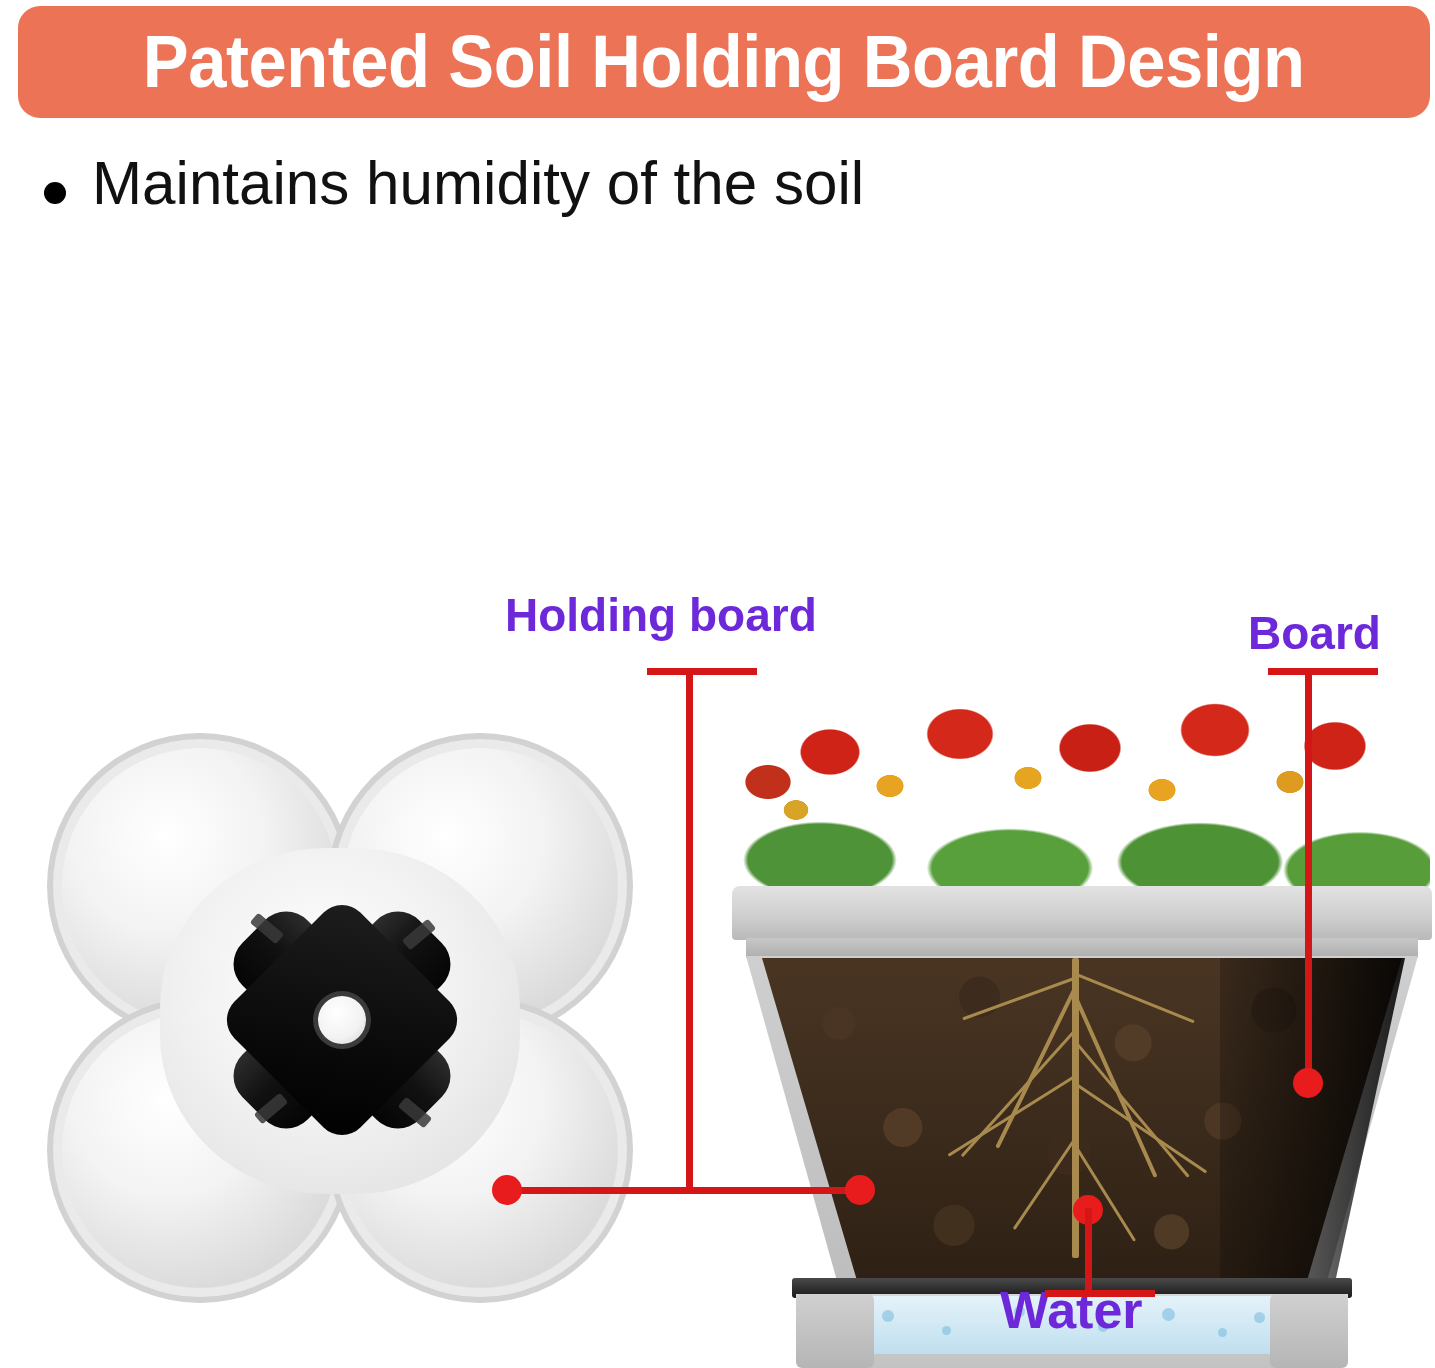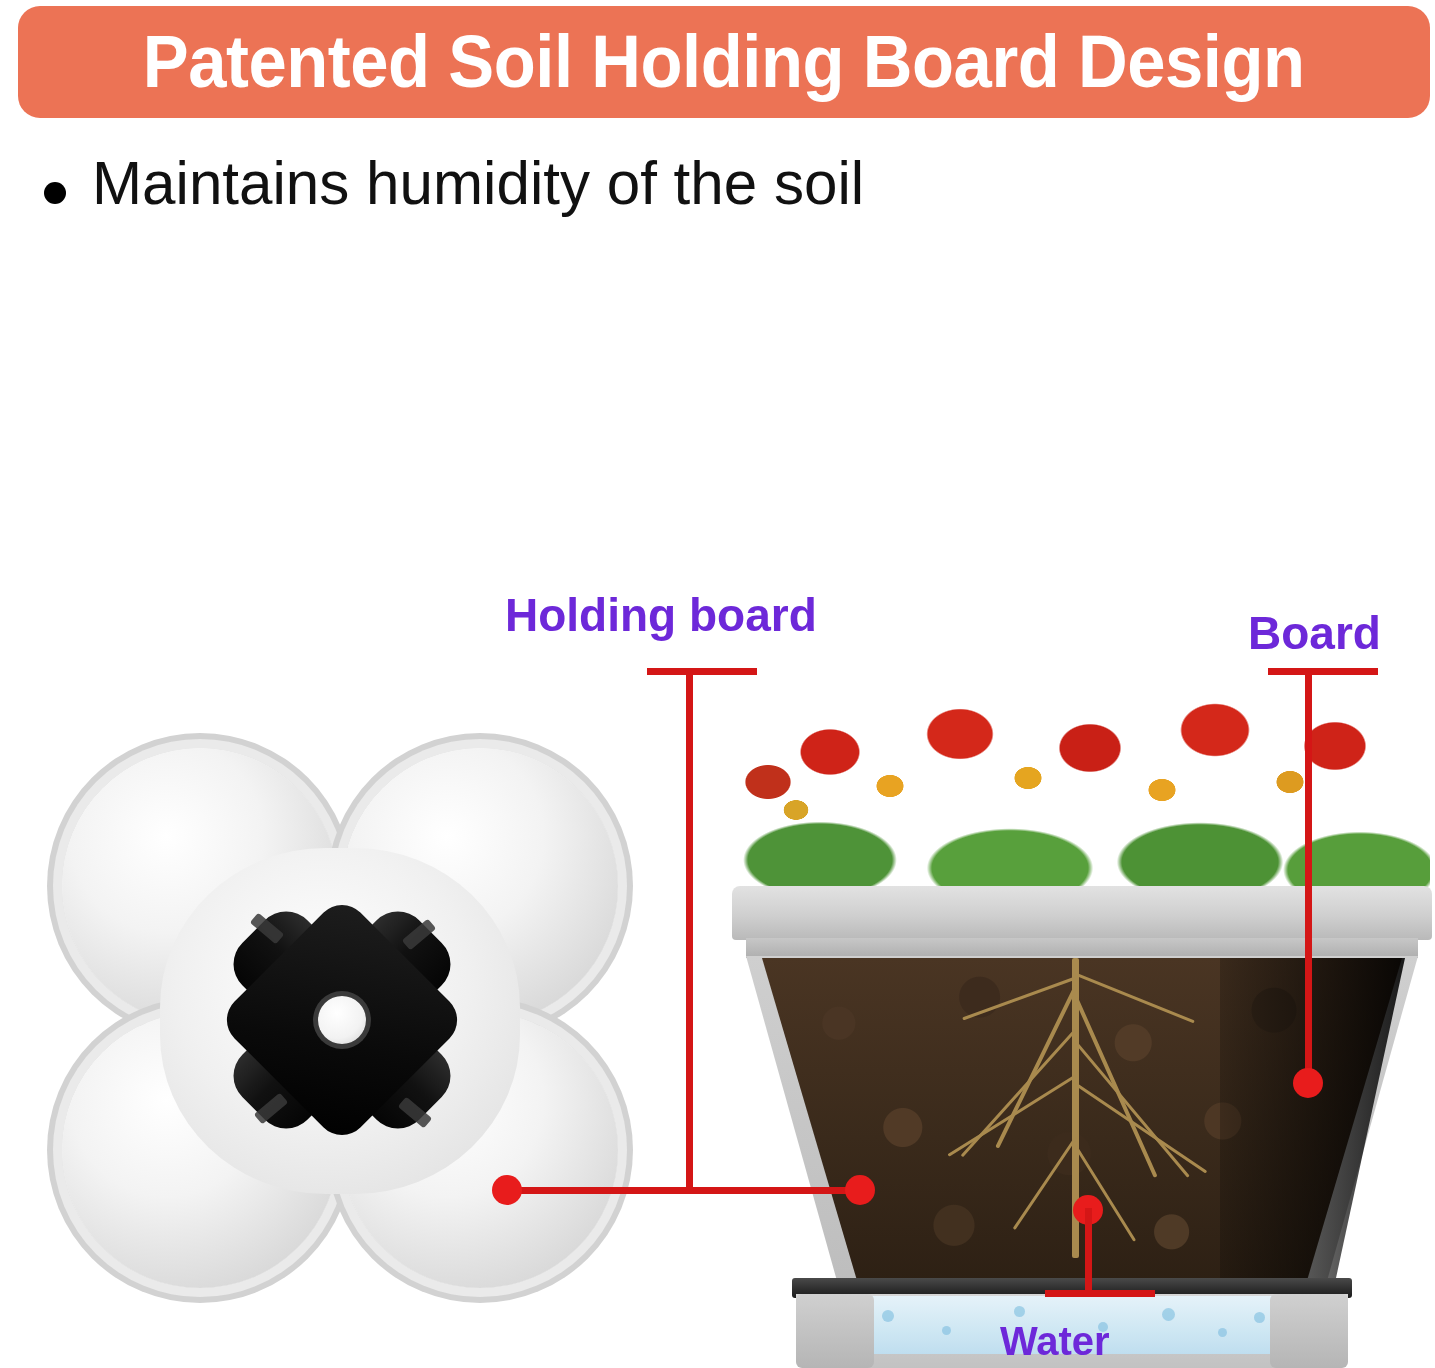--- a/index.html
+++ b/index.html
@@ -33,21 +33,21 @@
     transform:scaleX(0.97); transform-origin:left center;
   }
 
   
   .diagram{ position:absolute; left:0; top:540px; width:1435px; height:828px; }
 
   
   .callout-label{ position:absolute; font-weight:bold; color:#6d28d9; white-space:nowrap; }
   #label-holding{ left:505px; top:48px; font-size:46px; }
   #label-soil{ left:1248px; top:66px; font-size:46px; }
-  #label-water{ left:1000px; top:779px; font-size:40px; }
+  #label-water{ left:1000px; top:740px; font-size:52px; }
 
   
   .lead{ position:absolute; background:#d41616; }
   .dot{ position:absolute; width:30px; height:30px; border-radius:50%; background:#e81c1c; }
 
   
   #hb-tbar{ left:647px; top:128px; width:110px; height:7px; }
   #hb-vert{ left:686px; top:128px; width:7px; height:522px; }
   #hb-horz{ left:505px; top:647px; width:360px; height:7px; }
   #hb-dot-left{ left:492px; top:635px; }

